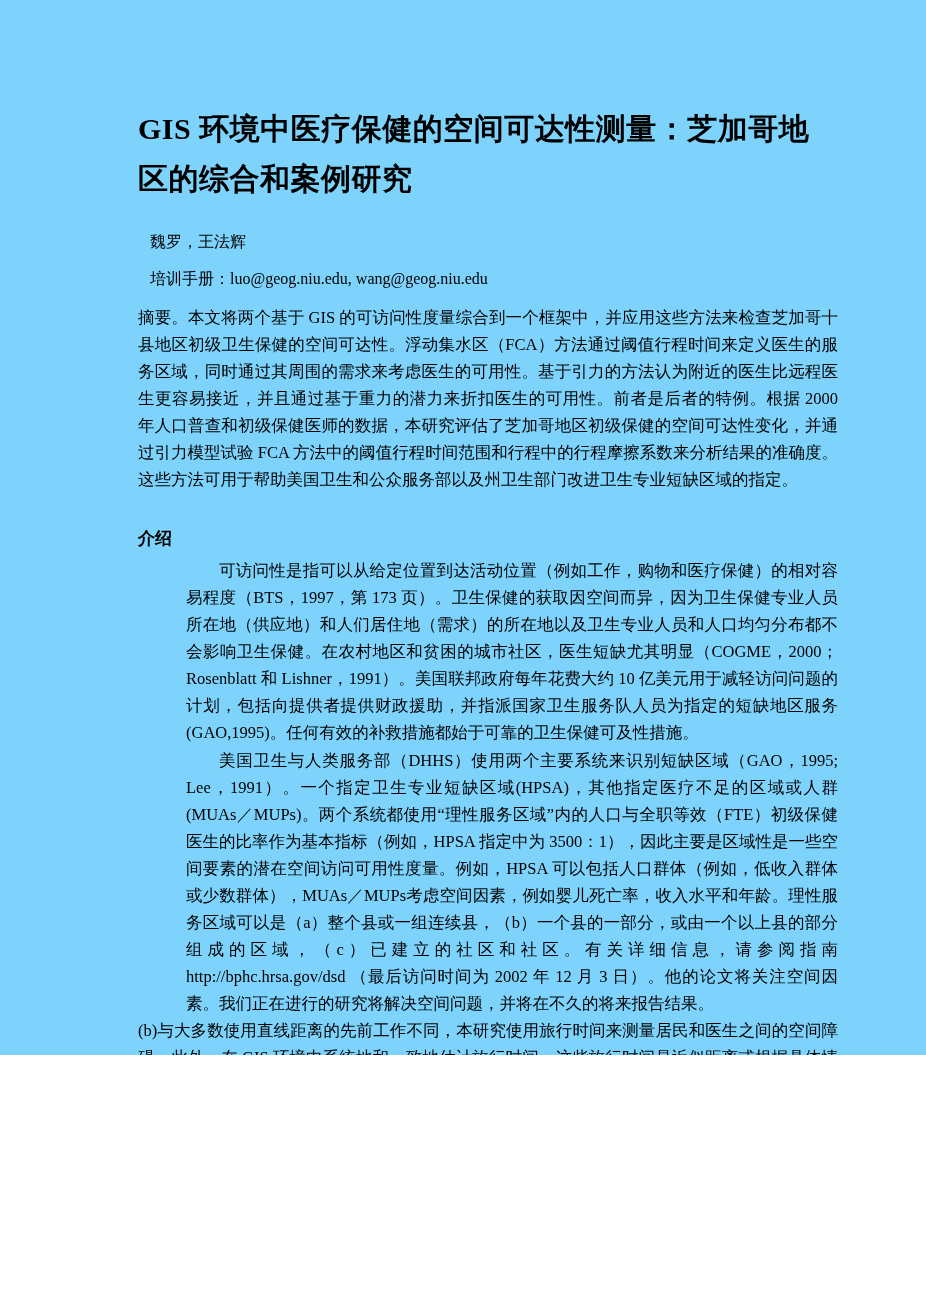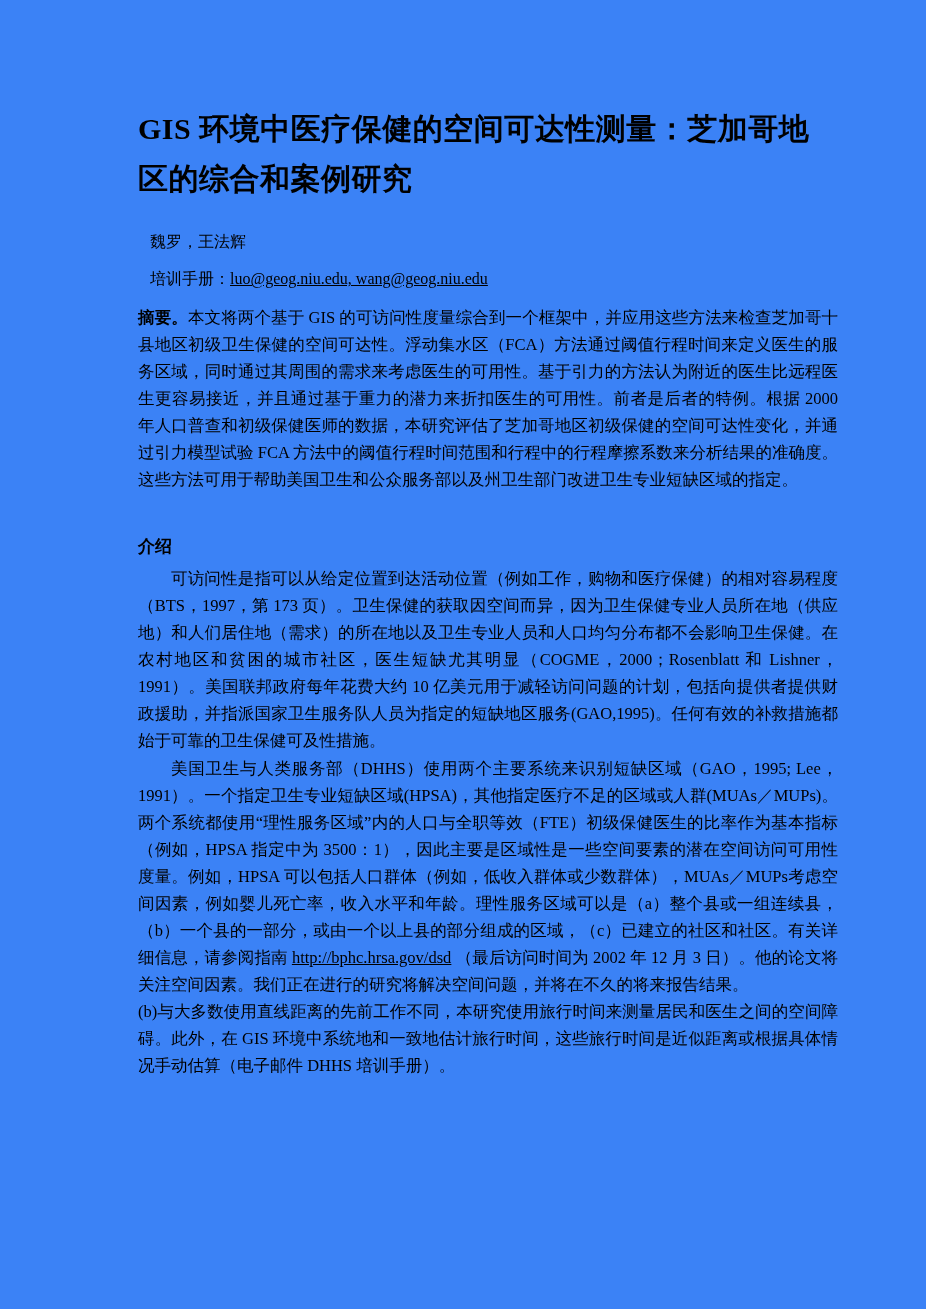--- a/index.html
+++ b/index.html
@@ -3,23 +3,23 @@
 <meta charset="utf-8">
 <style>
   html, body {
     margin: 0;
     padding: 0;
     background: #ffffff;
   }
   .page {
     position: relative;
     width: 926px;
-    height: 1309px;
+    height: 1055px;
     box-sizing: border-box;
-    background: #3b82f6;
+    background: #7dd3fc;
     color: #000000;
     padding: 104px 88px 60px 138px;
     font-family: "Liberation Serif", "DejaVu Serif", serif;
     font-size: 16.5px;
     line-height: 1.64;
     overflow: hidden;
   }
   .title {
     font-size: 30px;
     font-weight: bold;
@@ -30,37 +30,37 @@
   .meta p {
     margin: 12px;
     font-size: 16px;
     line-height: 1.6;
   }
   .abstract {
     margin: 46px 0 0 0;
     text-align: justify;
   }
   .abstract b {
-    font-weight: bold;
+    font-weight: normal;
   }
   .section-heading {
     font-size: 17px;
     font-weight: bold;
-    margin: 40px 0 4px 0;
+    margin: 32px 0 4px 0;
   }
   p.body {
     margin: 0;
     text-align: justify;
   }
   p.indent {
     text-indent: 2em;
+    margin-left: 48px;
   }
   a.link {
     color: #000000;
-    text-decoration: underline;
     cursor: pointer;
   }
 </style>
 </head>
 <body>
 
 <div class="page">
 
   <h1 class="title">GIS 环境中医疗保健的空间可达性测量：芝加哥地区的综合和案例研究</h1>
 

